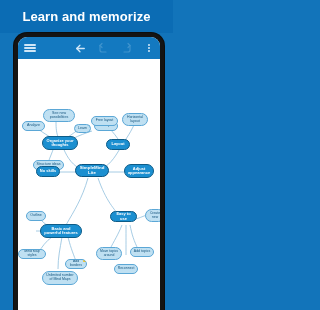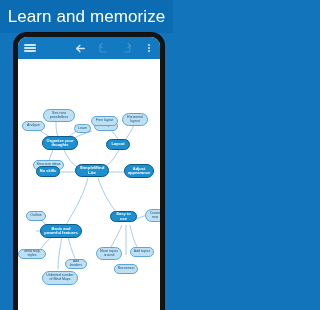--- a/index.html
+++ b/index.html
@@ -9,21 +9,21 @@
     font-family:"Liberation Sans",sans-serif;
     position:relative;
   }
   
   #banner{
     position:absolute;left:0;top:0;width:173px;height:33px;
     background:#0b6cb4;
     display:flex;align-items:center;justify-content:center;
   }
   #banner-text{
-    color:#ffffff;font-size:17px;font-weight:normal;letter-spacing:.1px;
+    color:#ffffff;font-size:13px;font-weight:bold;letter-spacing:.1px;
     white-space:nowrap;
   }
   
   #phone{
     position:absolute;left:14px;top:33px;width:150px;height:277px;
     background:#141414;
     border-radius:13px 13px 0 0;
     box-shadow:0 0 0 1px #0d0d0d;
     overflow:hidden;
   }

